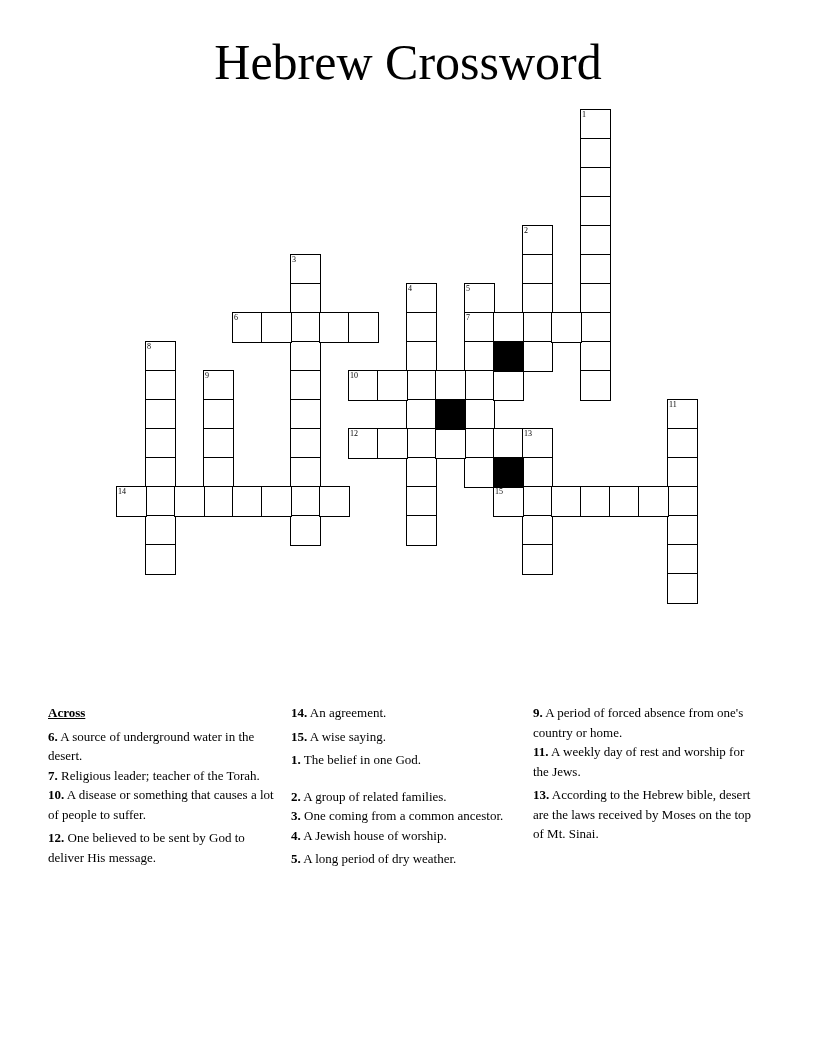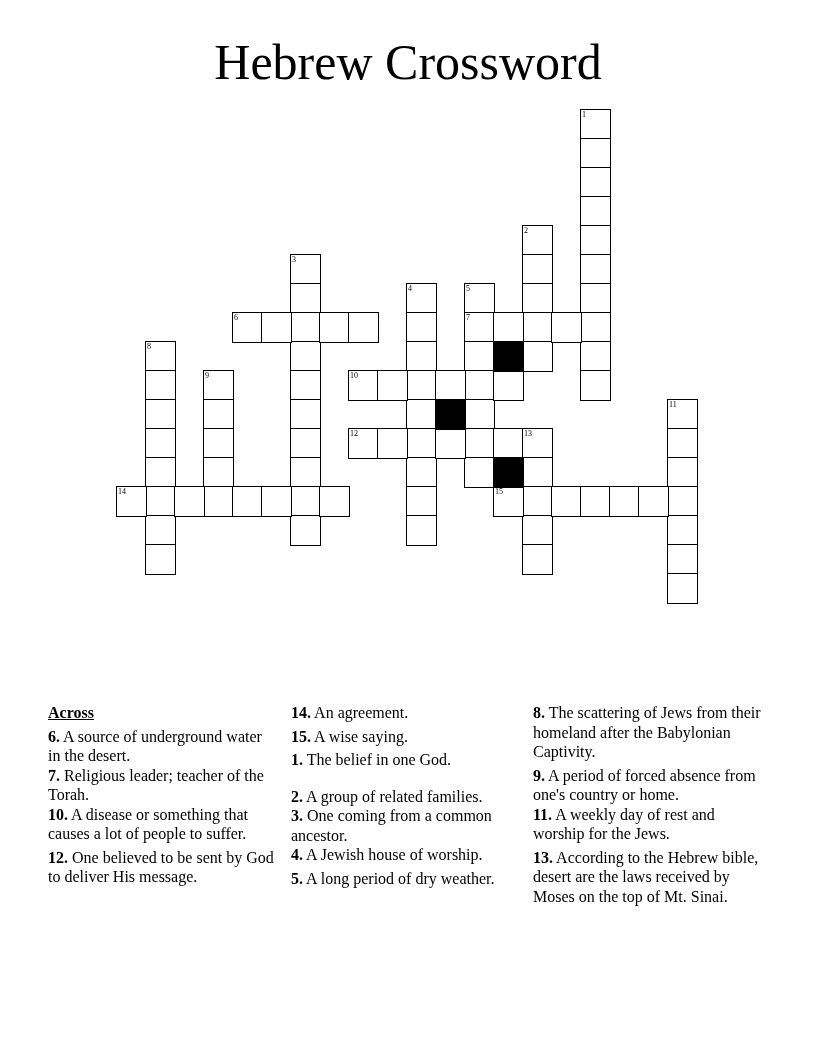--- a/index.html
+++ b/index.html
@@ -52,21 +52,21 @@
       position: absolute;
       left: 1px;
       top: 0px;
       font-size: 8px;
       line-height: 9px;
       font-family: "Liberation Serif", serif;
     }
     .clues {
       position: absolute;
       top: 703px;
-      font-size: 16px;
+      font-size: 13px;
       line-height: 19.5px;
     }
     .col1 { left: 48px; width: 228px; }
     .col2 { left: 291px; width: 228px; }
     .col3 { left: 533px; width: 228px; }
     .clue-heading {
       font-weight: bold;
       text-decoration: underline;
       margin-bottom: 4px;
       display: block;
@@ -221,17 +221,16 @@
   <div class="clue"><b>14.</b><span> An agreement.</span></div>
   <div class="clue"><b>15.</b><span> A wise saying.</span></div>
   <div class="clue" style="margin-bottom:17px"><b>1.</b><span> The belief in one God.</span></div>
   <div class="clue" style="margin-bottom:0"><b>2.</b><span> A group of related families.</span></div>
   <div class="clue" style="margin-bottom:0"><b>3.</b><span> One coming from a common ancestor.</span></div>
   <div class="clue"><b>4.</b><span> A Jewish house of worship.</span></div>
   <div class="clue"><b>5.</b><span> A long period of dry weather.</span></div>
 </div>
 
 <div class="clues col3">
-  <div class="clue"><b>8.</b><span> The scattering of Jews from their homeland after the Babylonian Captivity.</span></div>
   <div class="clue" style="margin-bottom:0"><b>9.</b><span> A period of forced absence from one's country or home.</span></div>
   <div class="clue"><b>11.</b><span> A weekly day of rest and worship for the Jews.</span></div>
   <div class="clue"><b>13.</b><span> According to the Hebrew bible, desert are the laws received by Moses on the top of Mt. Sinai.</span></div>
 </div>
 
 </body></html>

